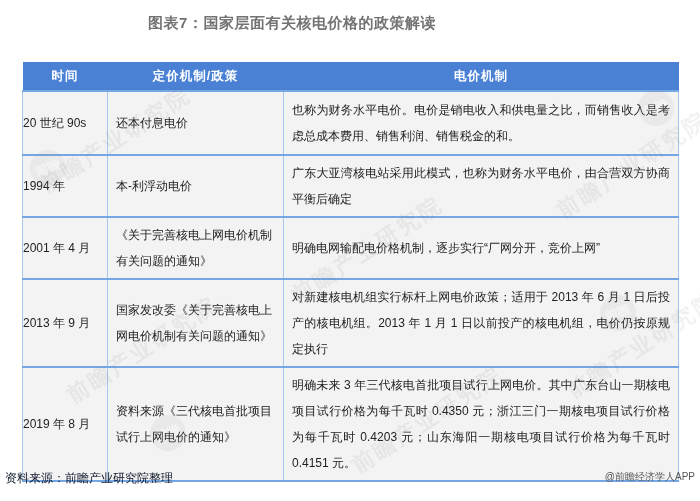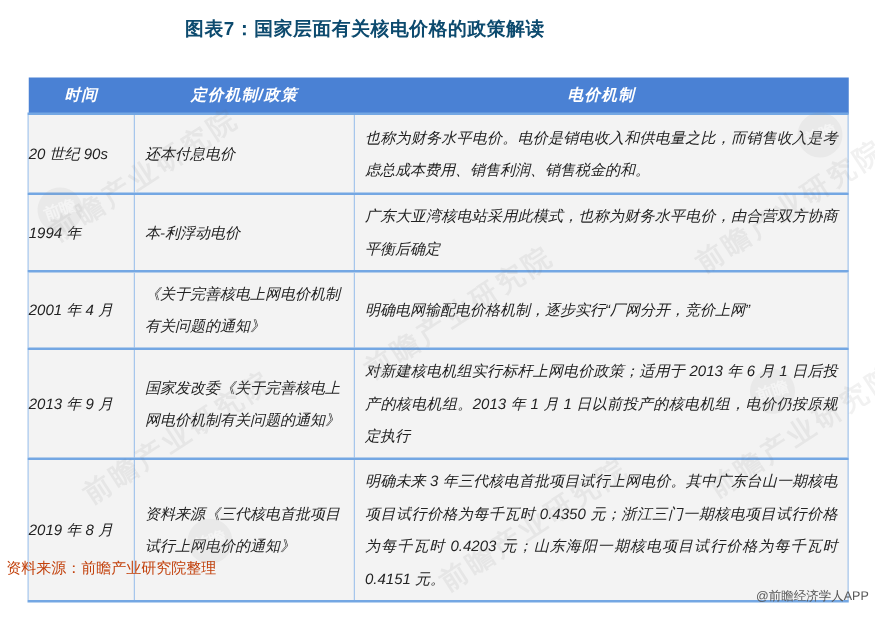--- a/index.html
+++ b/index.html
@@ -4,27 +4,27 @@
 <style>
   html,body{margin:0;padding:0;}
   body{
     width:700px;height:501px;position:relative;overflow:hidden;
     background:#ffffff;
     font-family:"Liberation Sans","DejaVu Sans",sans-serif;
     -webkit-font-smoothing:antialiased;
   }
   .title{
     position:absolute;top:14px;left:0;width:584px;
-    text-align:center;font-size:15px;font-weight:bold;color:#0c4a6e;
+    text-align:center;font-size:15px;font-weight:bold;color:#737373;
     letter-spacing:0.5px;
   }
   table.policy{
     position:absolute;left:22px;top:62px;width:656px;
     border-collapse:collapse;table-layout:fixed;
-    font-size:12px;color:#222222;font-style:italic;
+    font-size:12px;color:#222222;
   }
   col.c1{width:85px;}
   col.c2{width:176px;}
   col.c3{width:395px;}
   th{
     background:#4A81D4;color:#ffffff;font-weight:bold;font-size:12.5px;
     height:28px;text-align:center;border:none;padding:0;
     letter-spacing:1px;
   }
   td{
@@ -34,21 +34,21 @@
     padding:4px 8px;line-height:26px;
   }
   td.t{white-space:nowrap;padding-left:0;}
   td.m{text-align:justify;}
   tbody tr:nth-child(1) td{height:54px;}
   tbody tr:nth-child(2) td{height:47px;}
   tbody tr:nth-child(3) td{height:47px;}
   tbody tr:nth-child(4) td{height:72px;}
   tbody tr:nth-child(5) td{height:96px;margin-top:48px;}
   .footer-left{
-    position:absolute;left:5px;top:446px;font-size:12px;color:#c2410c;
+    position:absolute;left:5px;top:470px;font-size:12px;color:#0f172a;
   }
   .footer-right{
     position:absolute;right:5px;top:470px;font-size:10px;color:#565656;
   }
   .wm-layer{
     position:absolute;left:0;top:0;width:700px;height:501px;
     pointer-events:none;overflow:hidden;z-index:5;
   }
   .wm{
     position:absolute;font-size:22px;color:#6b6b6b;opacity:0.09;

